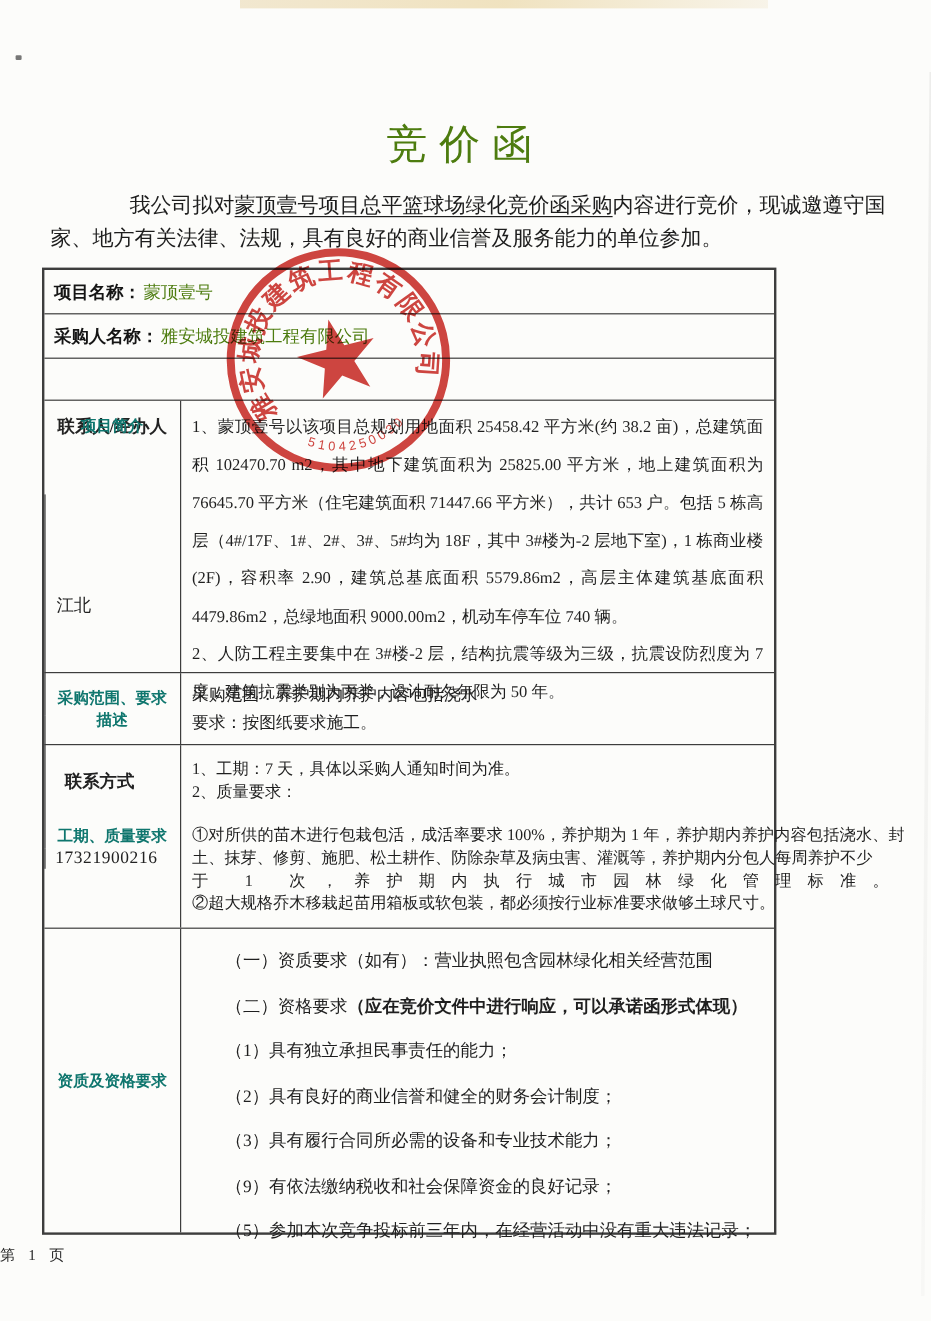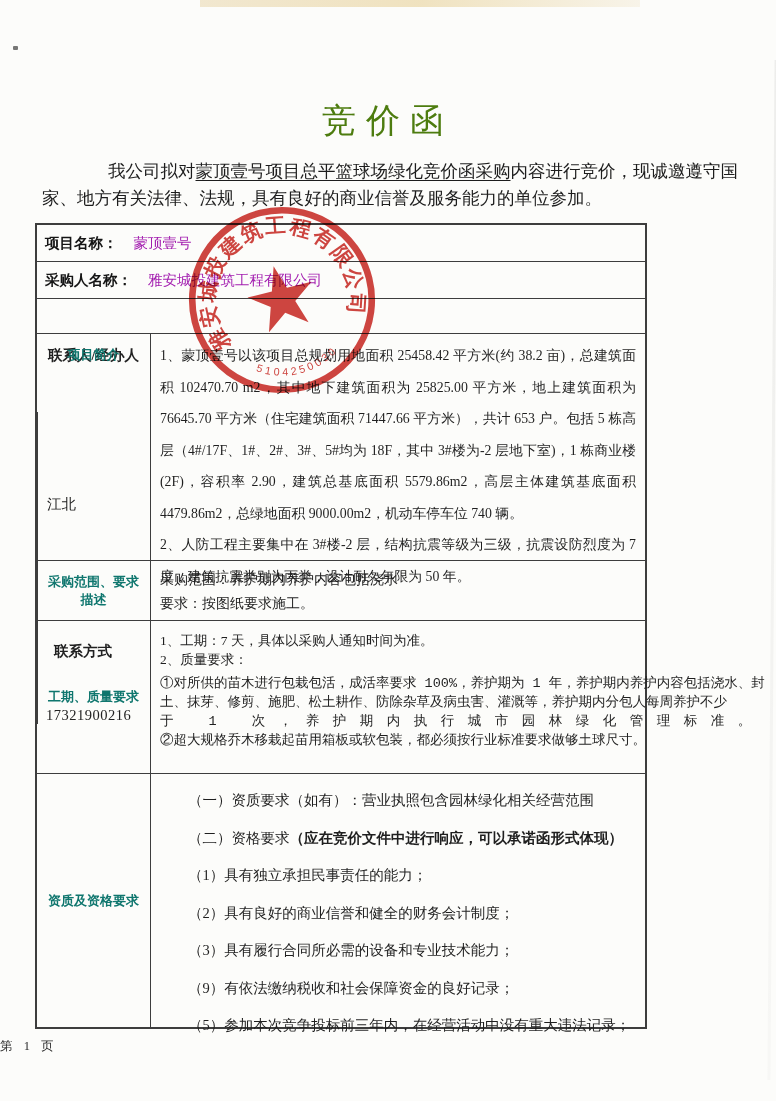--- a/index.html
+++ b/index.html
@@ -43,36 +43,36 @@
     align-items:center; justify-content:center;
     font-weight:bold; font-size:13px; color:#0f766e; text-align:center;
   }
   .valcell { flex:1 1 auto; }
 
   .r1 { height:36px; } .r2 { height:37px; } .r3 { height:35px;flex-direction:column; }
   .r4 { height:227px; } .r5 { height:60px; } .r6 { height:153px; } .r7 { height:254px; }
 
   .inline-cell { display:flex; align-items:center; width:100%; padding-left:8px; font-size:14.5px; }
   .inline-cell .lbl { font-weight:bold; color:#151515; }
-  .inline-cell .val { margin-left:16px; color:#a21caf;text-align:right; }
+  .inline-cell .val { margin-left:2px; color:#4d7c0f;text-align:right; }
 
   .c-contact-lbl { width:113px; flex:0 0 113px; display:flex; align-items:center; justify-content:center; font-weight:bold; font-size:14.5px; }
   .c-contact-val { width:184px; flex:0 0 184px; display:flex; align-items:center; padding-left:9px; font-size:14.5px; }
   .c-method-lbl { width:111px; flex:0 0 111px; display:flex; align-items:center; padding-left:16px; font-weight:bold; font-size:14.5px; }
   .c-method-val { flex:1 1 auto; display:flex; align-items:center; padding-left:8px; font-size:14.5px; letter-spacing:.5px; }
 
   .lbl-top { justify-content:flex-start; padding-top:12px; }
 
   .overview-content { padding:6px 9px 0 9px; font-size:13.8px; line-height:31.5px; text-align:justify; color:#1f1f1f; }
   .overview-content p { text-align:justify; }
 
   .scope-content { padding:7px 8px 0 9px; font-size:14px; line-height:24px; color:#1f1f1f; }
 
   .sched-content { padding:10px 8px 0 9px; font-size:13.5px; line-height:19px; color:#1f1f1f; }
-  .sched-block2 { margin-top:5px; text-align:justify;font-family:Liberation Mono, monospace; }
+  .sched-block2 { margin-top:17px; text-align:justify; }
   .stretched { letter-spacing:13.5px; white-space:nowrap; }
 
   .qual-content { padding:8px 10px 0 37px; font-size:14.5px; color:#1f1f1f; }
   .qual-item { height:37.5px; display:flex; align-items:center; }
   .qual-item .b { font-weight:bold; }
 
   .stamp { position:absolute; left:180px; top:198px; width:204px; height:204px;
     opacity:.85; mix-blend-mode:multiply; pointer-events:none; }
 
   .page-footer {

